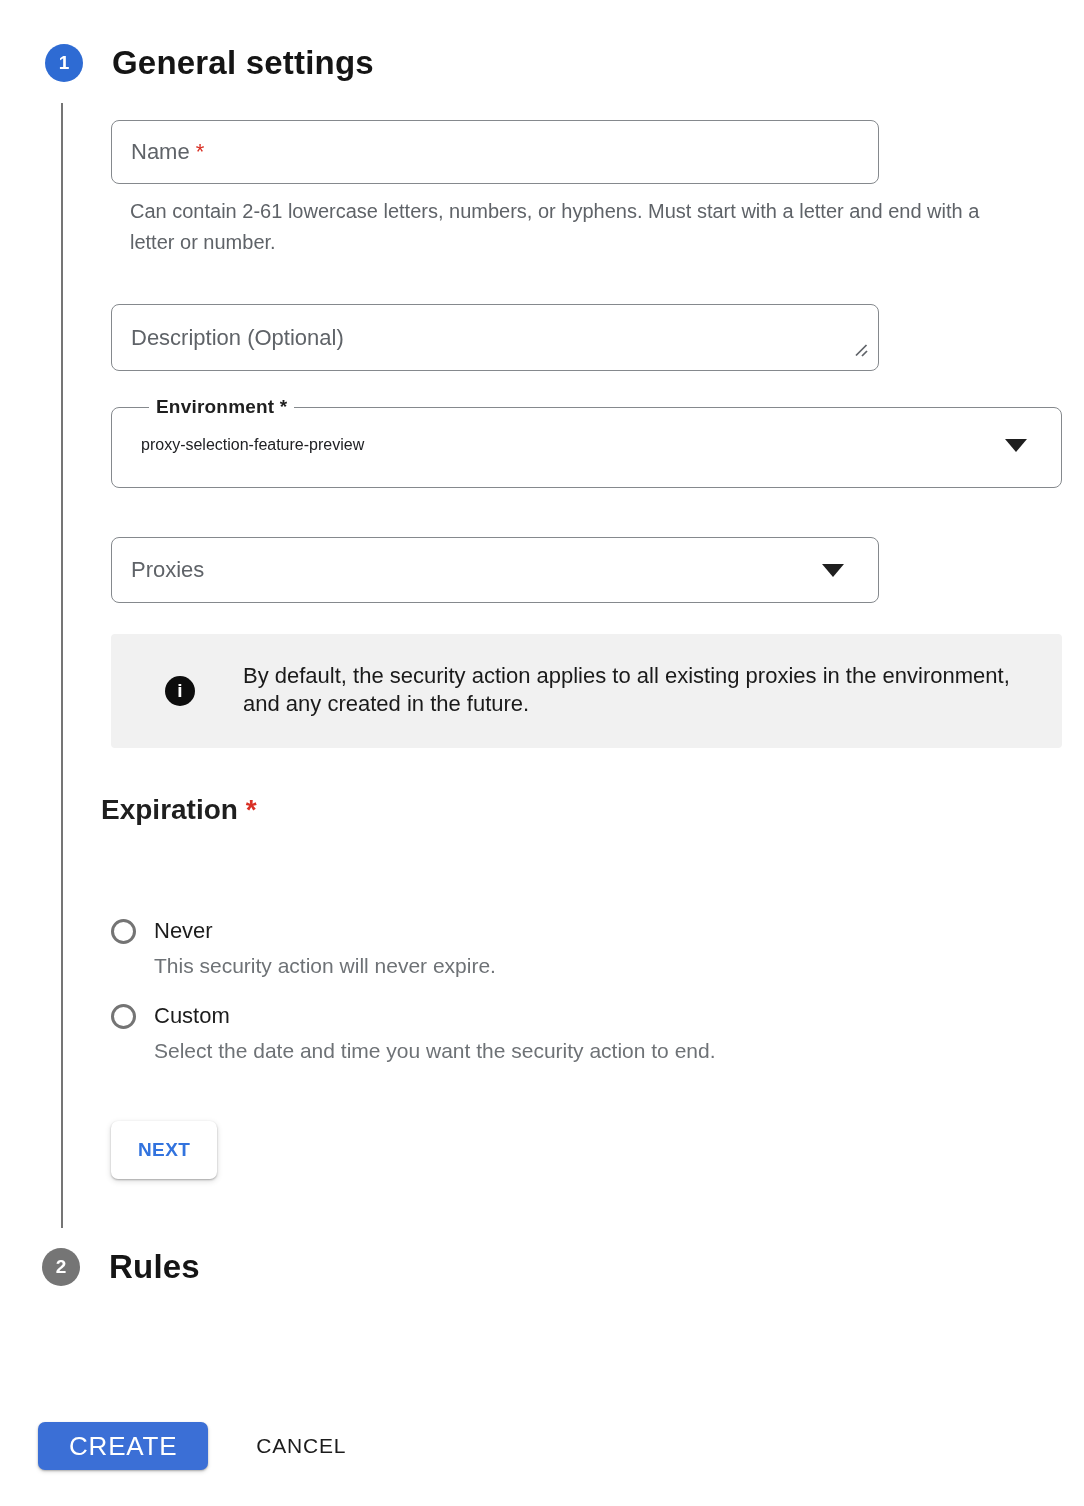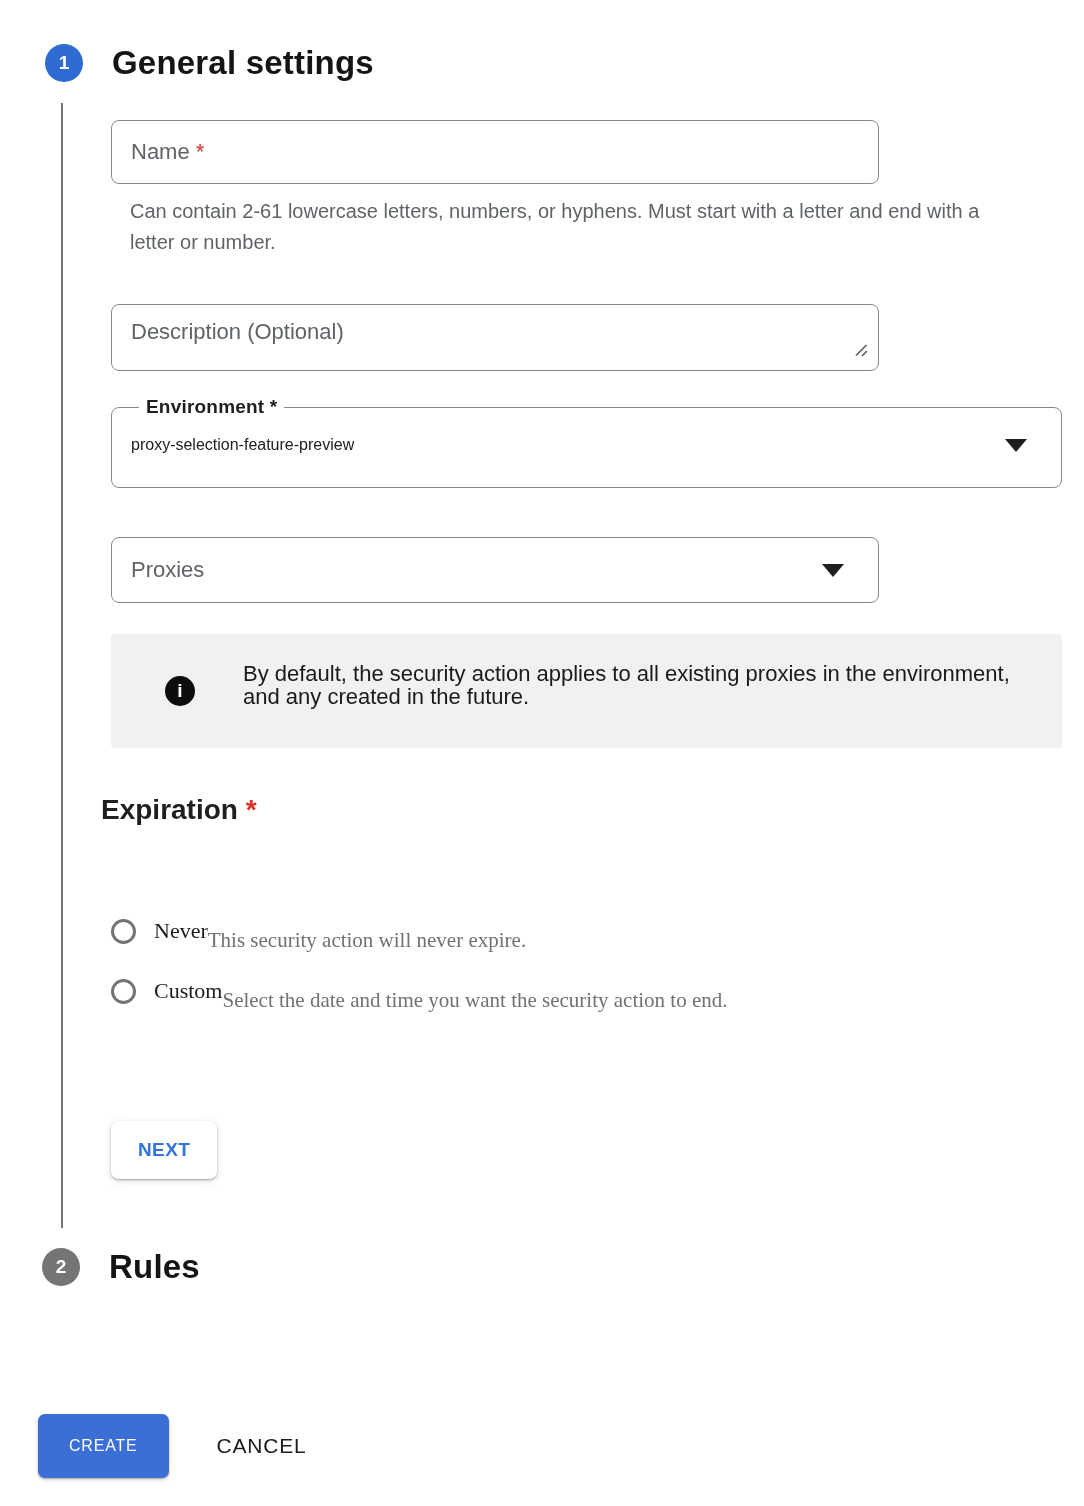--- a/index.html
+++ b/index.html
@@ -43,28 +43,28 @@
   }
   .ph { color:#5f6368; font-size:22px; }
   .req { color:#d93025; }
   .value-text { color:#202124; font-size:16px; }
 
   .helper-text {
     position:absolute; left:130px; top:196px; max-width:865px;
     color:#5f6368; font-size:20px; line-height:31px;
   }
 
-  .textarea-field { align-items:flex-start; padding-top:14px; cursor:text; }
+  .textarea-field { align-items:flex-start; padding-top:20px; cursor:text; }
   .resize-handle { position:absolute; right:8px; bottom:7px; }
 
   
   fieldset.outlined {
     position:absolute; left:111px; top:396px; width:951px; height:92px;
     border:1px solid #85898d; border-radius:8px;
-    padding:0 20px 0 19px; background:#fff; cursor:pointer;
+    padding:0 20px 0 29px; background:#fff; cursor:pointer;
   }
   fieldset.outlined legend {
     font-size:19px; font-weight:700; color:#1f1f1f;
     padding:0 7px; margin-left:8px; letter-spacing:0.2px;
   }
   .select-row {
     display:flex; align-items:center; justify-content:space-between;
     height:52px; margin-top:1px;
   }
   .caret {
@@ -83,59 +83,59 @@
     display:flex; align-items:flex-start; padding:28px 20px 0 54px;
   }
   .info-icon {
     width:30px; height:30px; border-radius:50%; background:#0d0d0d;
     color:#ffffff; font-size:19px; font-weight:700; font-style:normal;
     display:inline-flex; align-items:center; justify-content:center;
     margin-top:14px; flex:0 0 30px;
   }
   .info-text {
     margin-left:48px; max-width:785px;
-    font-size:22px; line-height:23px; color:#1a1a1a;
+    font-size:22px; line-height:28px; color:#1a1a1a;
   }
 
   
   .expiration-label {
     position:absolute; left:101px; top:794px;
     font-size:28px; font-weight:700; color:#1f1f1f;
   }
   .expiration-desc {
     position:absolute; left:111px; top:843px;
     font-size:22px; color:#1f1f1f;
   }
   .radio-group { position:absolute; left:111px; top:918px; width:951px; display:flex; flex-direction:column; gap:25px; }
   .radio-option { display:flex; align-items:flex-start; cursor:pointer; }
   .radio-circle {
     width:25px; height:25px; border-radius:50%;
     border:3px solid #747474; background:#fff; flex:0 0 25px; margin-top:1px;
   }
-  .radio-texts { margin-left:18px; display:flex; flex-direction:row;font-family:Liberation Serif, serif; }
+  .radio-texts { margin-left:18px; display:flex; flex-direction:column; }
   .radio-label { font-size:22px; color:#1c1c1c; }
   .radio-desc { font-size:21px; color:#6e7276; margin-top:10px; }
 
   
   .next-button {
     position:absolute; left:111px; top:1121px;
     background:#ffffff; color:#3273de;
     border:none; border-radius:7px;
     padding:18px 27px; font-size:19px; font-weight:700; letter-spacing:0.4px;
     font-family:inherit;
     box-shadow:0 1px 2px rgba(0,0,0,0.28), 0 2px 6px rgba(0,0,0,0.14);
     cursor:pointer;
   }
   .footer-actions {
     position:absolute; left:38px; top:1414px;
     display:flex; align-items:center; height:64px;
   }
   .create-button {
     background:#3b6fd6; color:#ffffff; border:none; border-radius:7px;
-    height:64px; padding:0 31px; font-size:16px; font-weight:500;
+    height:48px; padding:0 31px; font-size:26px; font-weight:500;
     letter-spacing:0.8px; font-family:inherit;
     box-shadow:0 1px 2px rgba(0,0,0,0.25), 0 2px 4px rgba(0,0,0,0.12);
     cursor:pointer;
   }
   .cancel-button {
     background:transparent; border:none; color:#1c1c1c;
     font-size:21px; font-weight:500; letter-spacing:0.8px;
     font-family:inherit; margin-left:48px; cursor:pointer;text-align:center;
   }
 </style>

